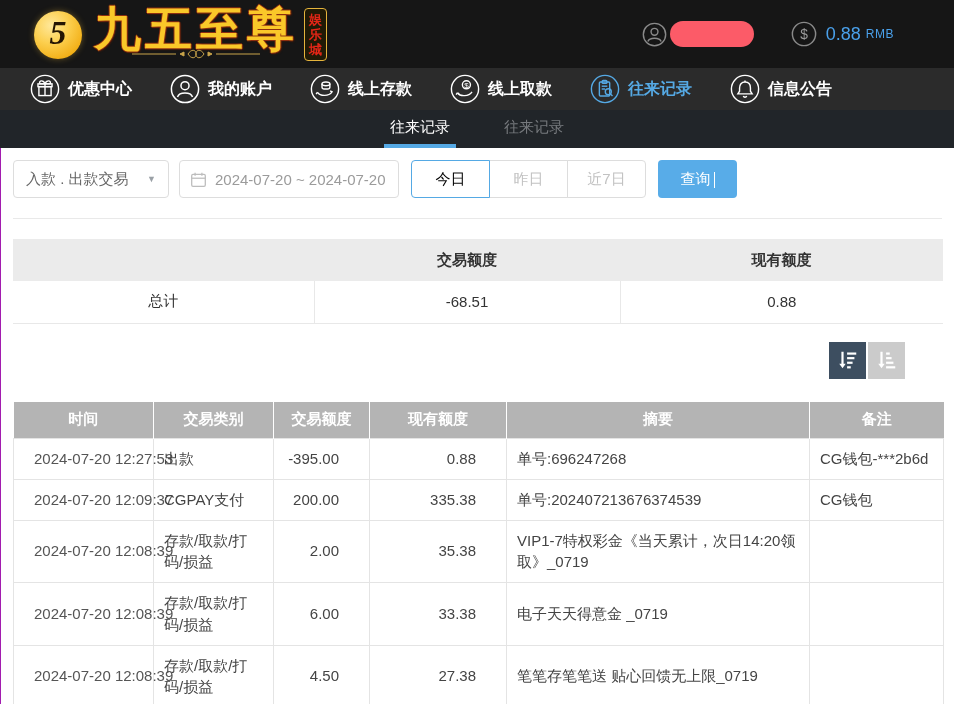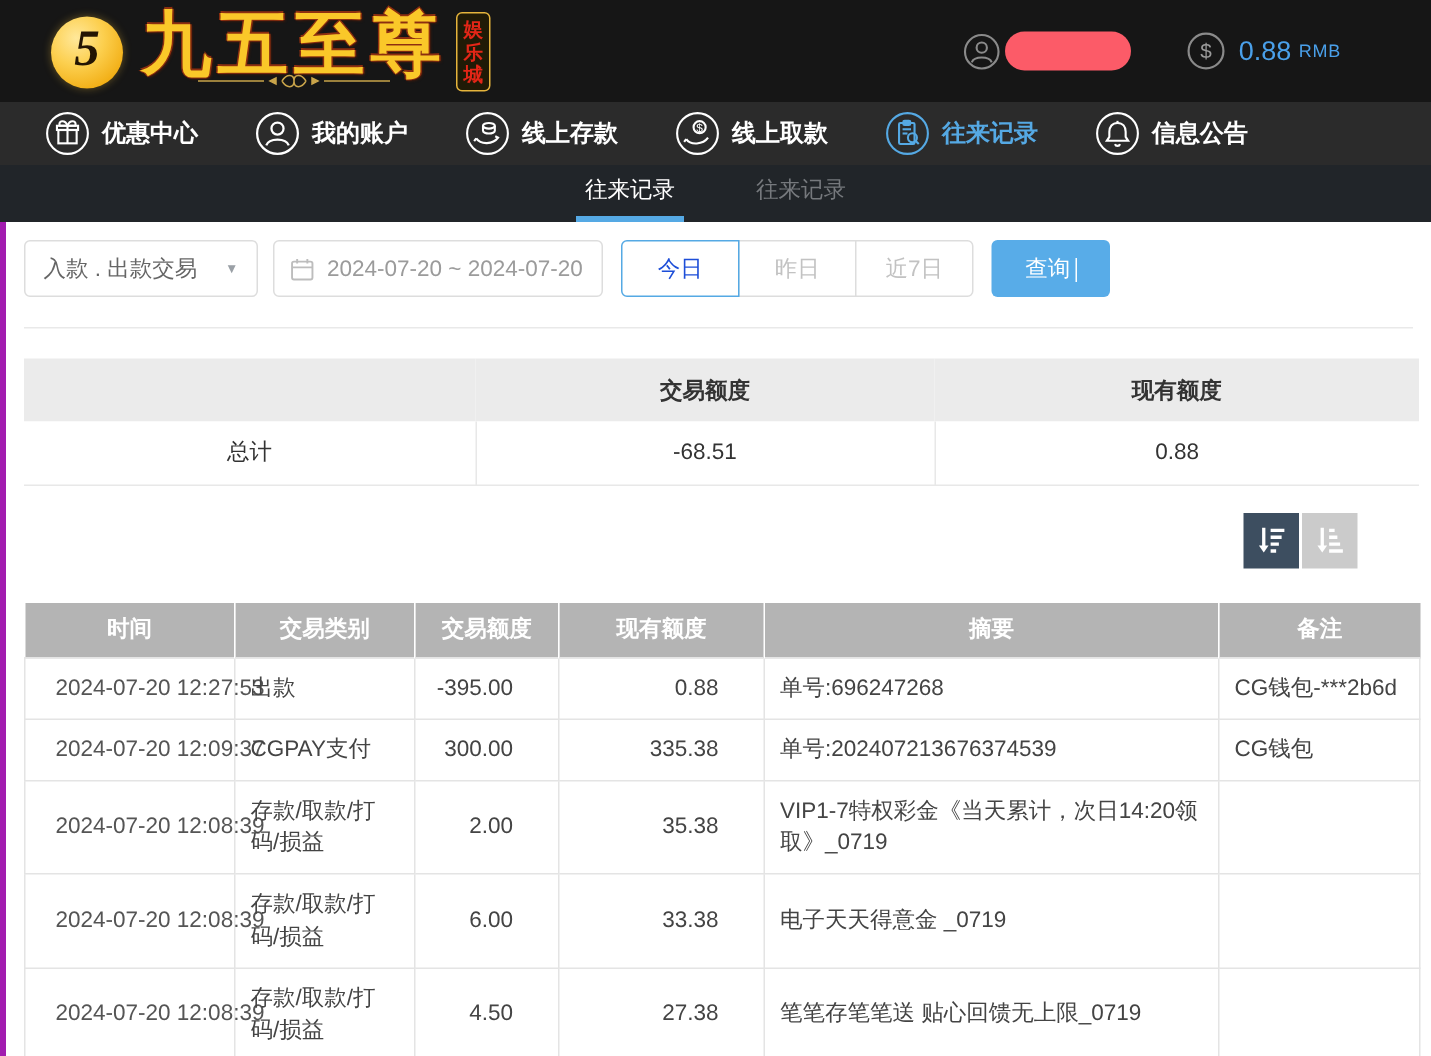--- a/index.html
+++ b/index.html
@@ -37,36 +37,36 @@
   .nav-item.active .nav-label { color: #55a9e4; }
   .nav-item svg { display: block; }
 
   
   .subnav { height: 38px; background: #212529; display: flex; justify-content: center; }
   .subtab { margin: 0 21px; font-size: 15px; color: #76797d; line-height: 34px; cursor: pointer;
     border-bottom: 4px solid transparent; padding: 0 6px; white-space: nowrap; }
   .subtab.active { color: #fff; border-bottom-color: #55a9e4; }
 
   
-  .content { background: #fff; padding: 0 12px; border-left: 4px solid #a21caf; height: 556px; }
+  .content { background: #fff; padding: 0 12px; border-left: 1px solid #a21caf; height: 556px; }
 
   .filter-row { display: flex; align-items: center; padding-top: 12px; }
   .sel-box { width: 156px; height: 38px; border: 1px solid #ddd; border-radius: 4px; background: #fff;
     display: flex; align-items: center; justify-content: space-between; padding: 0 12px; cursor: pointer; }
   .sel-box .sel-text { font-size: 15px; color: #666; }
   .sel-box .sel-caret { font-size: 9px; color: #9aa0a6; }
   .date-box { margin-left: 10px; width: 220px; height: 38px; border: 1px solid #ddd; border-radius: 4px;
     display: flex; align-items: center; padding: 0 10px; cursor: pointer; }
   .date-box .date-text { margin-left: 8px; font-size: 15px; color: #9b9b9b; white-space: nowrap; }
   .quick-group { margin-left: 12px; display: flex; }
   .qbtn { width: 79px; height: 38px; background: #fff; border: 1px solid #ddd; font-size: 15px; color: #c2c2c2;
     cursor: pointer; margin-left: -1px; font-family: inherit; }
   .qbtn:first-child { border-radius: 4px 0 0 4px; margin-left: 0; }
   .qbtn:last-child { border-radius: 0 4px 4px 0; }
-  .qbtn.active { border: 1px solid #55a9e4; color: #1d4ed8; position: relative; z-index: 1; }
+  .qbtn.active { border: 1px solid #55a9e4; color: #000000; position: relative; z-index: 1; }
   .search-btn { margin-left: 12px; width: 79px; height: 38px; background: #58ace8; border: none; border-radius: 4px;
     color: #fff; font-size: 15px; cursor: pointer; font-family: Liberation Mono, monospace; }
   .search-btn .caret { display: inline-block; width: 1px; height: 16px; background: #fff; margin-left: 3px;
     vertical-align: middle; }
 
   .hdivider { margin-top: 20px; border-bottom: 1px solid #e9e9e9; }
 
   
   .summary-table { width: 100%; border-collapse: collapse; margin-top: 20px; table-layout: fixed; }
   .summary-table th { background: #ebebeb; height: 42px; font-size: 15px; font-weight: bold; color: #333;
@@ -319,21 +319,21 @@
           <td class="col0">2024-07-20 12:27:53</td>
           <td class="col1">出款</td>
           <td class="col2">-395.00</td>
           <td class="col3">0.88</td>
           <td class="col4">单号:696247268</td>
           <td class="col5">CG钱包-***2b6d</td>
         </tr>
         <tr>
           <td class="col0">2024-07-20 12:09:37</td>
           <td class="col1">CGPAY支付</td>
-          <td class="col2">300.00</td>
+          <td class="col2">200.00</td>
           <td class="col3">335.38</td>
           <td class="col4">单号:202407213676374539</td>
           <td class="col5">CG钱包</td>
         </tr>
         <tr>
           <td class="col0">2024-07-20 12:08:39</td>
           <td class="col1">存款/取款/打码/损益</td>
           <td class="col2">2.00</td>
           <td class="col3">35.38</td>
           <td class="col4">VIP1-7特权彩金《当天累计，次日14:20领取》_0719</td>

